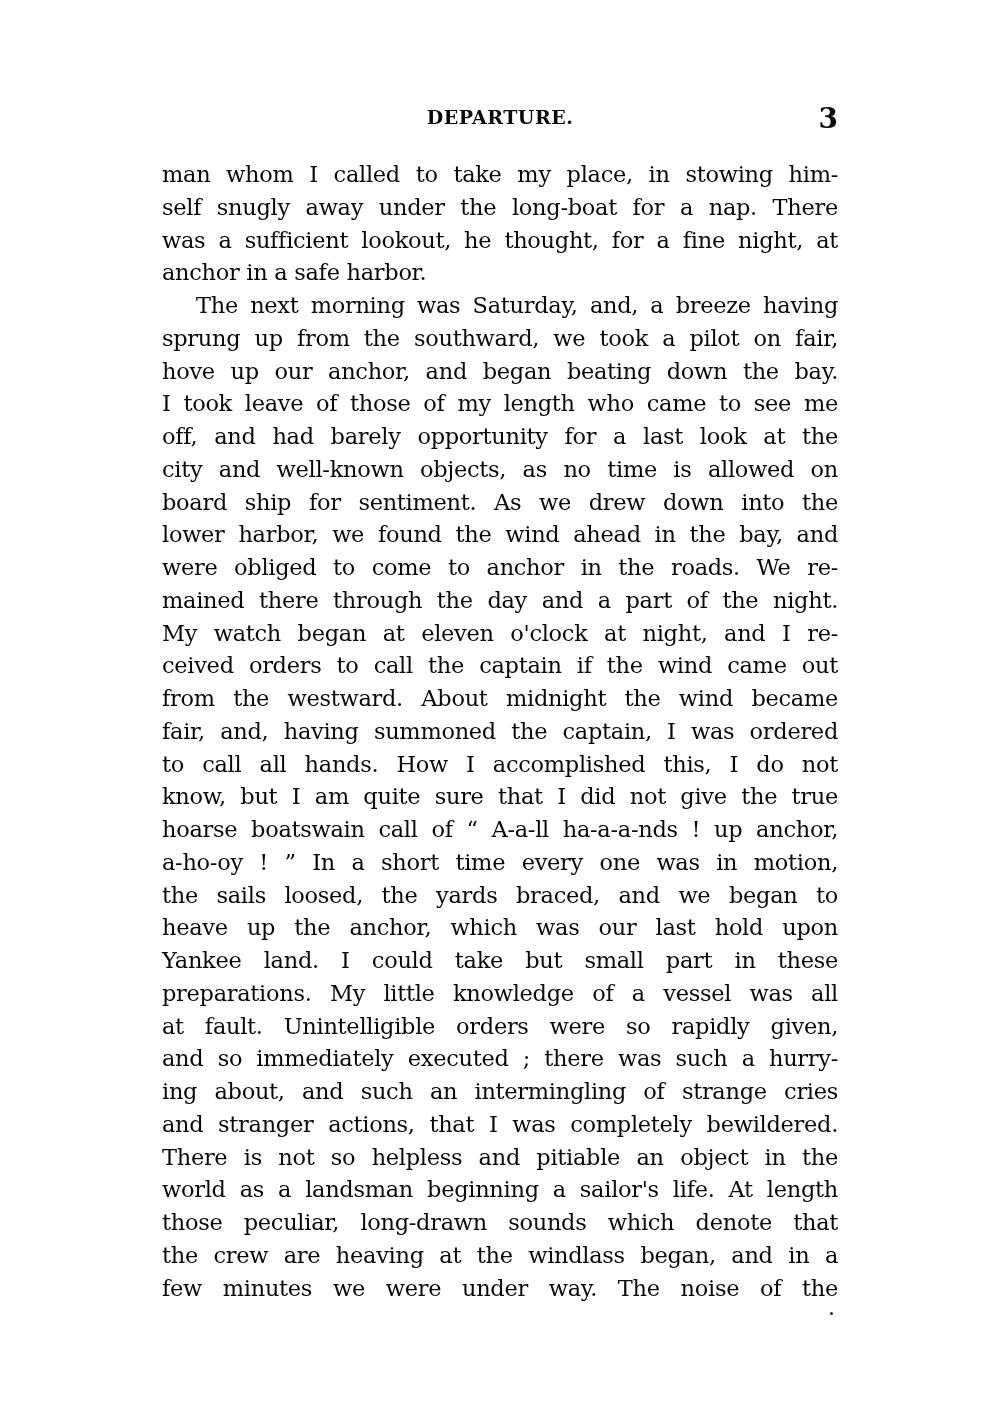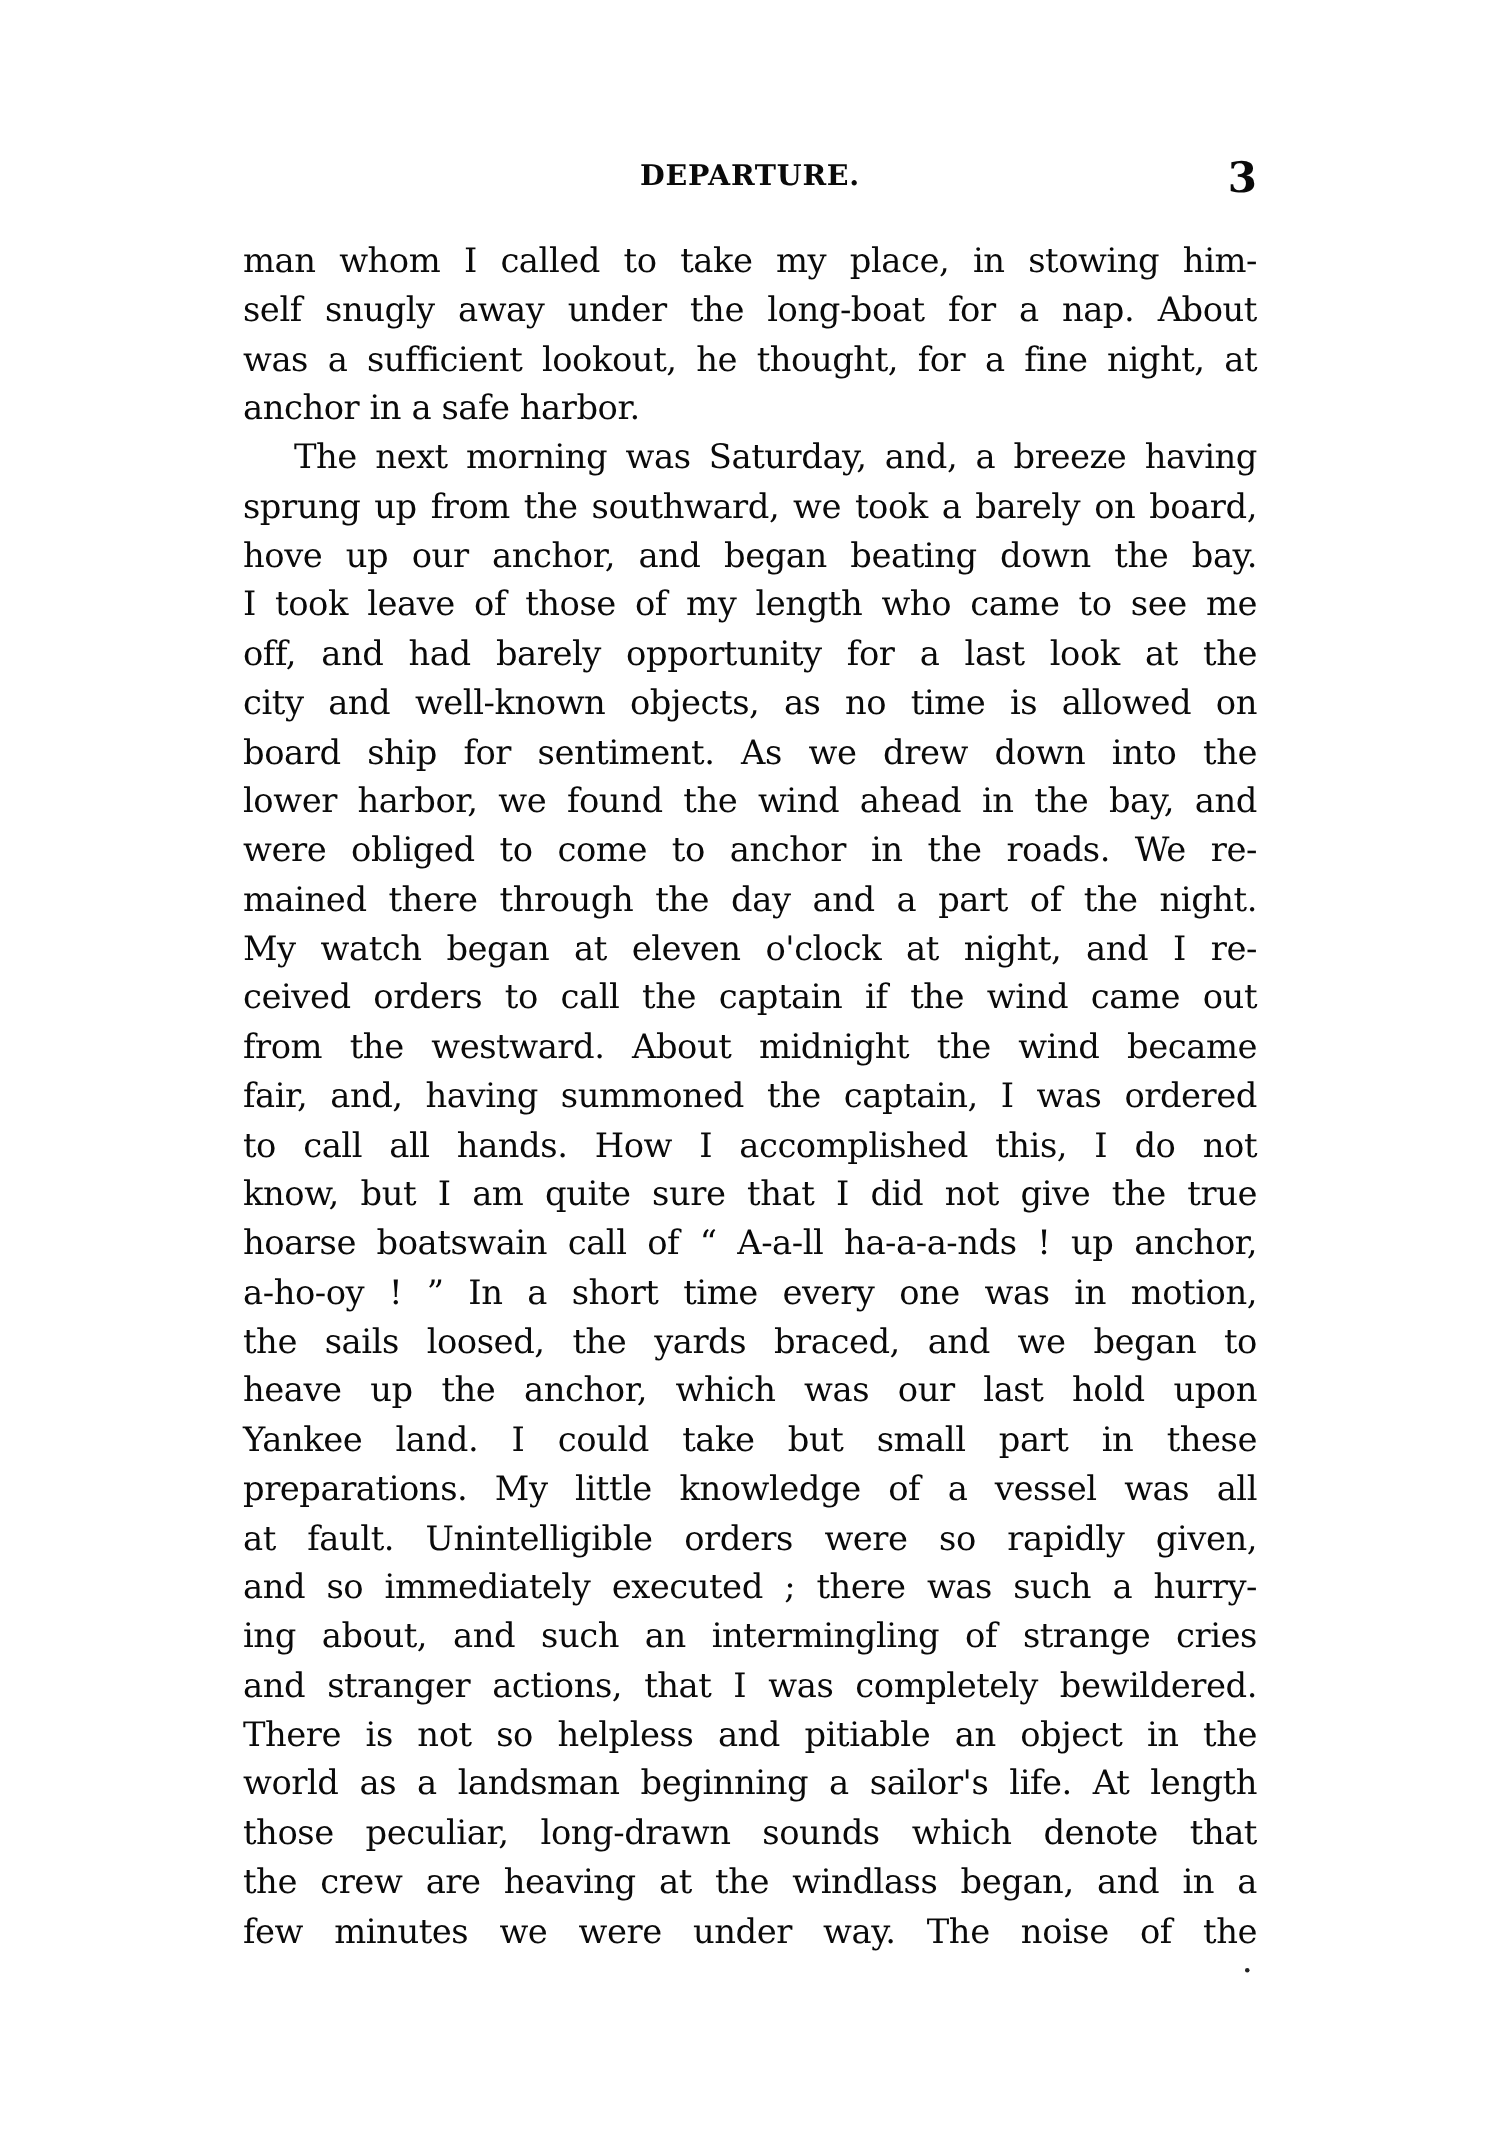--- a/index.html
+++ b/index.html
@@ -94,28 +94,28 @@
 
   <div class="running-head">
     <span class="running-title">DEPARTURE.</span>
     <span class="page-number">3</span>
   </div>
 
   <div class="body-text">
 
     <div class="paragraph">
       <div class="line"><span class="line-inner">man whom I called to take my place, in stowing him-</span></div>
-      <div class="line"><span class="line-inner">self snugly away under the long-boat for a nap. About</span></div>
+      <div class="line"><span class="line-inner">self snugly away under the long-boat for a nap. There</span></div>
       <div class="line"><span class="line-inner">was a sufficient lookout, he thought, for a fine night, at</span></div>
       <div class="line last"><span class="line-inner">anchor in a safe harbor.</span></div>
     </div>
 
     <div class="paragraph">
       <div class="line indent"><span class="line-inner">The next morning was Saturday, and, a breeze having</span></div>
-      <div class="line"><span class="line-inner">sprung up from the southward, we took a barely on board,</span></div>
+      <div class="line"><span class="line-inner">sprung up from the southward, we took a pilot on fair,</span></div>
       <div class="line"><span class="line-inner">hove up our anchor, and began beating down the bay.</span></div>
       <div class="line"><span class="line-inner">I took leave of those of my length who came to see me</span></div>
       <div class="line"><span class="line-inner">off, and had barely opportunity for a last look at the</span></div>
       <div class="line"><span class="line-inner">city and well-known objects, as no time is allowed on</span></div>
       <div class="line"><span class="line-inner">board ship for sentiment. As we drew down into the</span></div>
       <div class="line"><span class="line-inner">lower harbor, we found the wind ahead in the bay, and</span></div>
       <div class="line"><span class="line-inner">were obliged to come to anchor in the roads. We re-</span></div>
       <div class="line"><span class="line-inner">mained there through the day and a part of the night.</span></div>
       <div class="line"><span class="line-inner">My watch began at eleven o'clock at night, and I re-</span></div>
       <div class="line"><span class="line-inner">ceived orders to call the captain if the wind came out</span></div>

